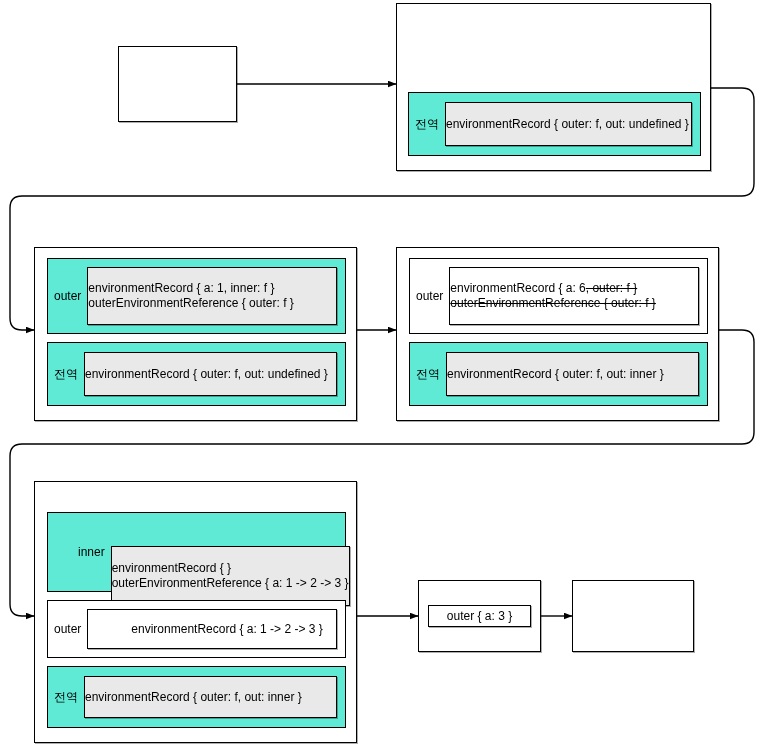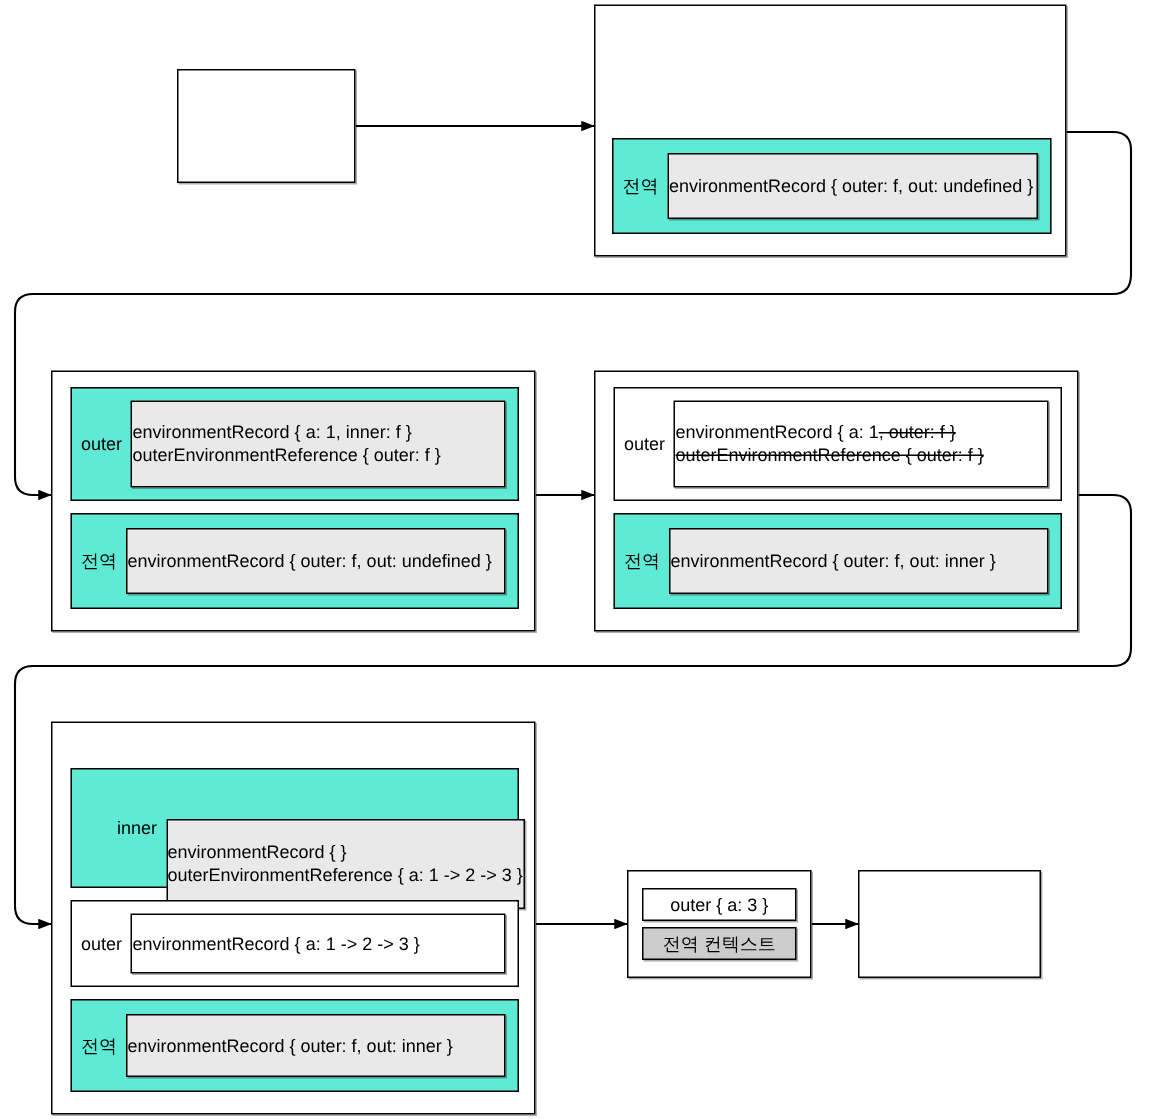--- a/index.html
+++ b/index.html
@@ -174,21 +174,21 @@
         <span class="record-line">environmentRecord { outer: f, out: undefined }</span>
       </span>
     </div>
   </div>
 
   <div class="group-box" style="left:396px; top:247px; width:323px; height:174px;">
 
     <div class="scope-row inactive" style="left:12px; top:10px; width:299px; height:76px;">
       <span class="scope-label">outer</span>
       <span class="record-box" style="height:58px;">
-        <span class="record-line"><span>environmentRecord { a: 1</span><span class="strike">, outer: f }</span></span>
+        <span class="record-line"><span>environmentRecord { a: 6</span><span class="strike">, outer: f }</span></span>
         <span class="record-line strike">outerEnvironmentReference { outer: f }</span>
       </span>
     </div>
 
     <div class="scope-row active" style="left:12px; top:94px; width:299px; height:64px;">
       <span class="scope-label">전역</span>
       <span class="record-box" style="height:44px;">
         <span class="record-line">environmentRecord { outer: f, out: inner }</span>
       </span>
     </div>
@@ -199,33 +199,32 @@
     <div class="scope-row active" style="left:12px; top:30px; width:299px; height:80px;padding-left:24px;">
       <span class="scope-label">inner</span>
       <span class="record-box" style="height:60px;margin-top:48px;">
         <span class="record-line">environmentRecord { }</span>
         <span class="record-line">outerEnvironmentReference { a: 1 -&gt; 2 -&gt; 3 }</span>
       </span>
     </div>
 
     <div class="scope-row inactive" style="left:12px; top:118px; width:299px; height:58px;">
       <span class="scope-label">outer</span>
-      <span class="record-box" style="height:40px;">
+      <span class="record-box" style="height:40px;padding-left:43px;">
         <span class="record-line">environmentRecord { a: 1 -&gt; 2 -&gt; 3 }</span>
       </span>
     </div>
 
     <div class="scope-row active" style="left:12px; top:184px; width:299px; height:62px;">
       <span class="scope-label">전역</span>
       <span class="record-box" style="height:42px;">
         <span class="record-line">environmentRecord { outer: f, out: inner }</span>
       </span>
     </div>
   </div>
 
   <div class="ctx-box" style="left:418px; top:580px; width:123px; height:72px;">
     <div class="ctx-item white">outer { a: 3 }</div>
-    <div class="ctx-item gray">전역 컨텍스트</div>
   </div>
 
   <div class="plain-box" style="left:572px; top:580px; width:122px; height:72px;"></div>
 
 </div>
 
 </body></html>

